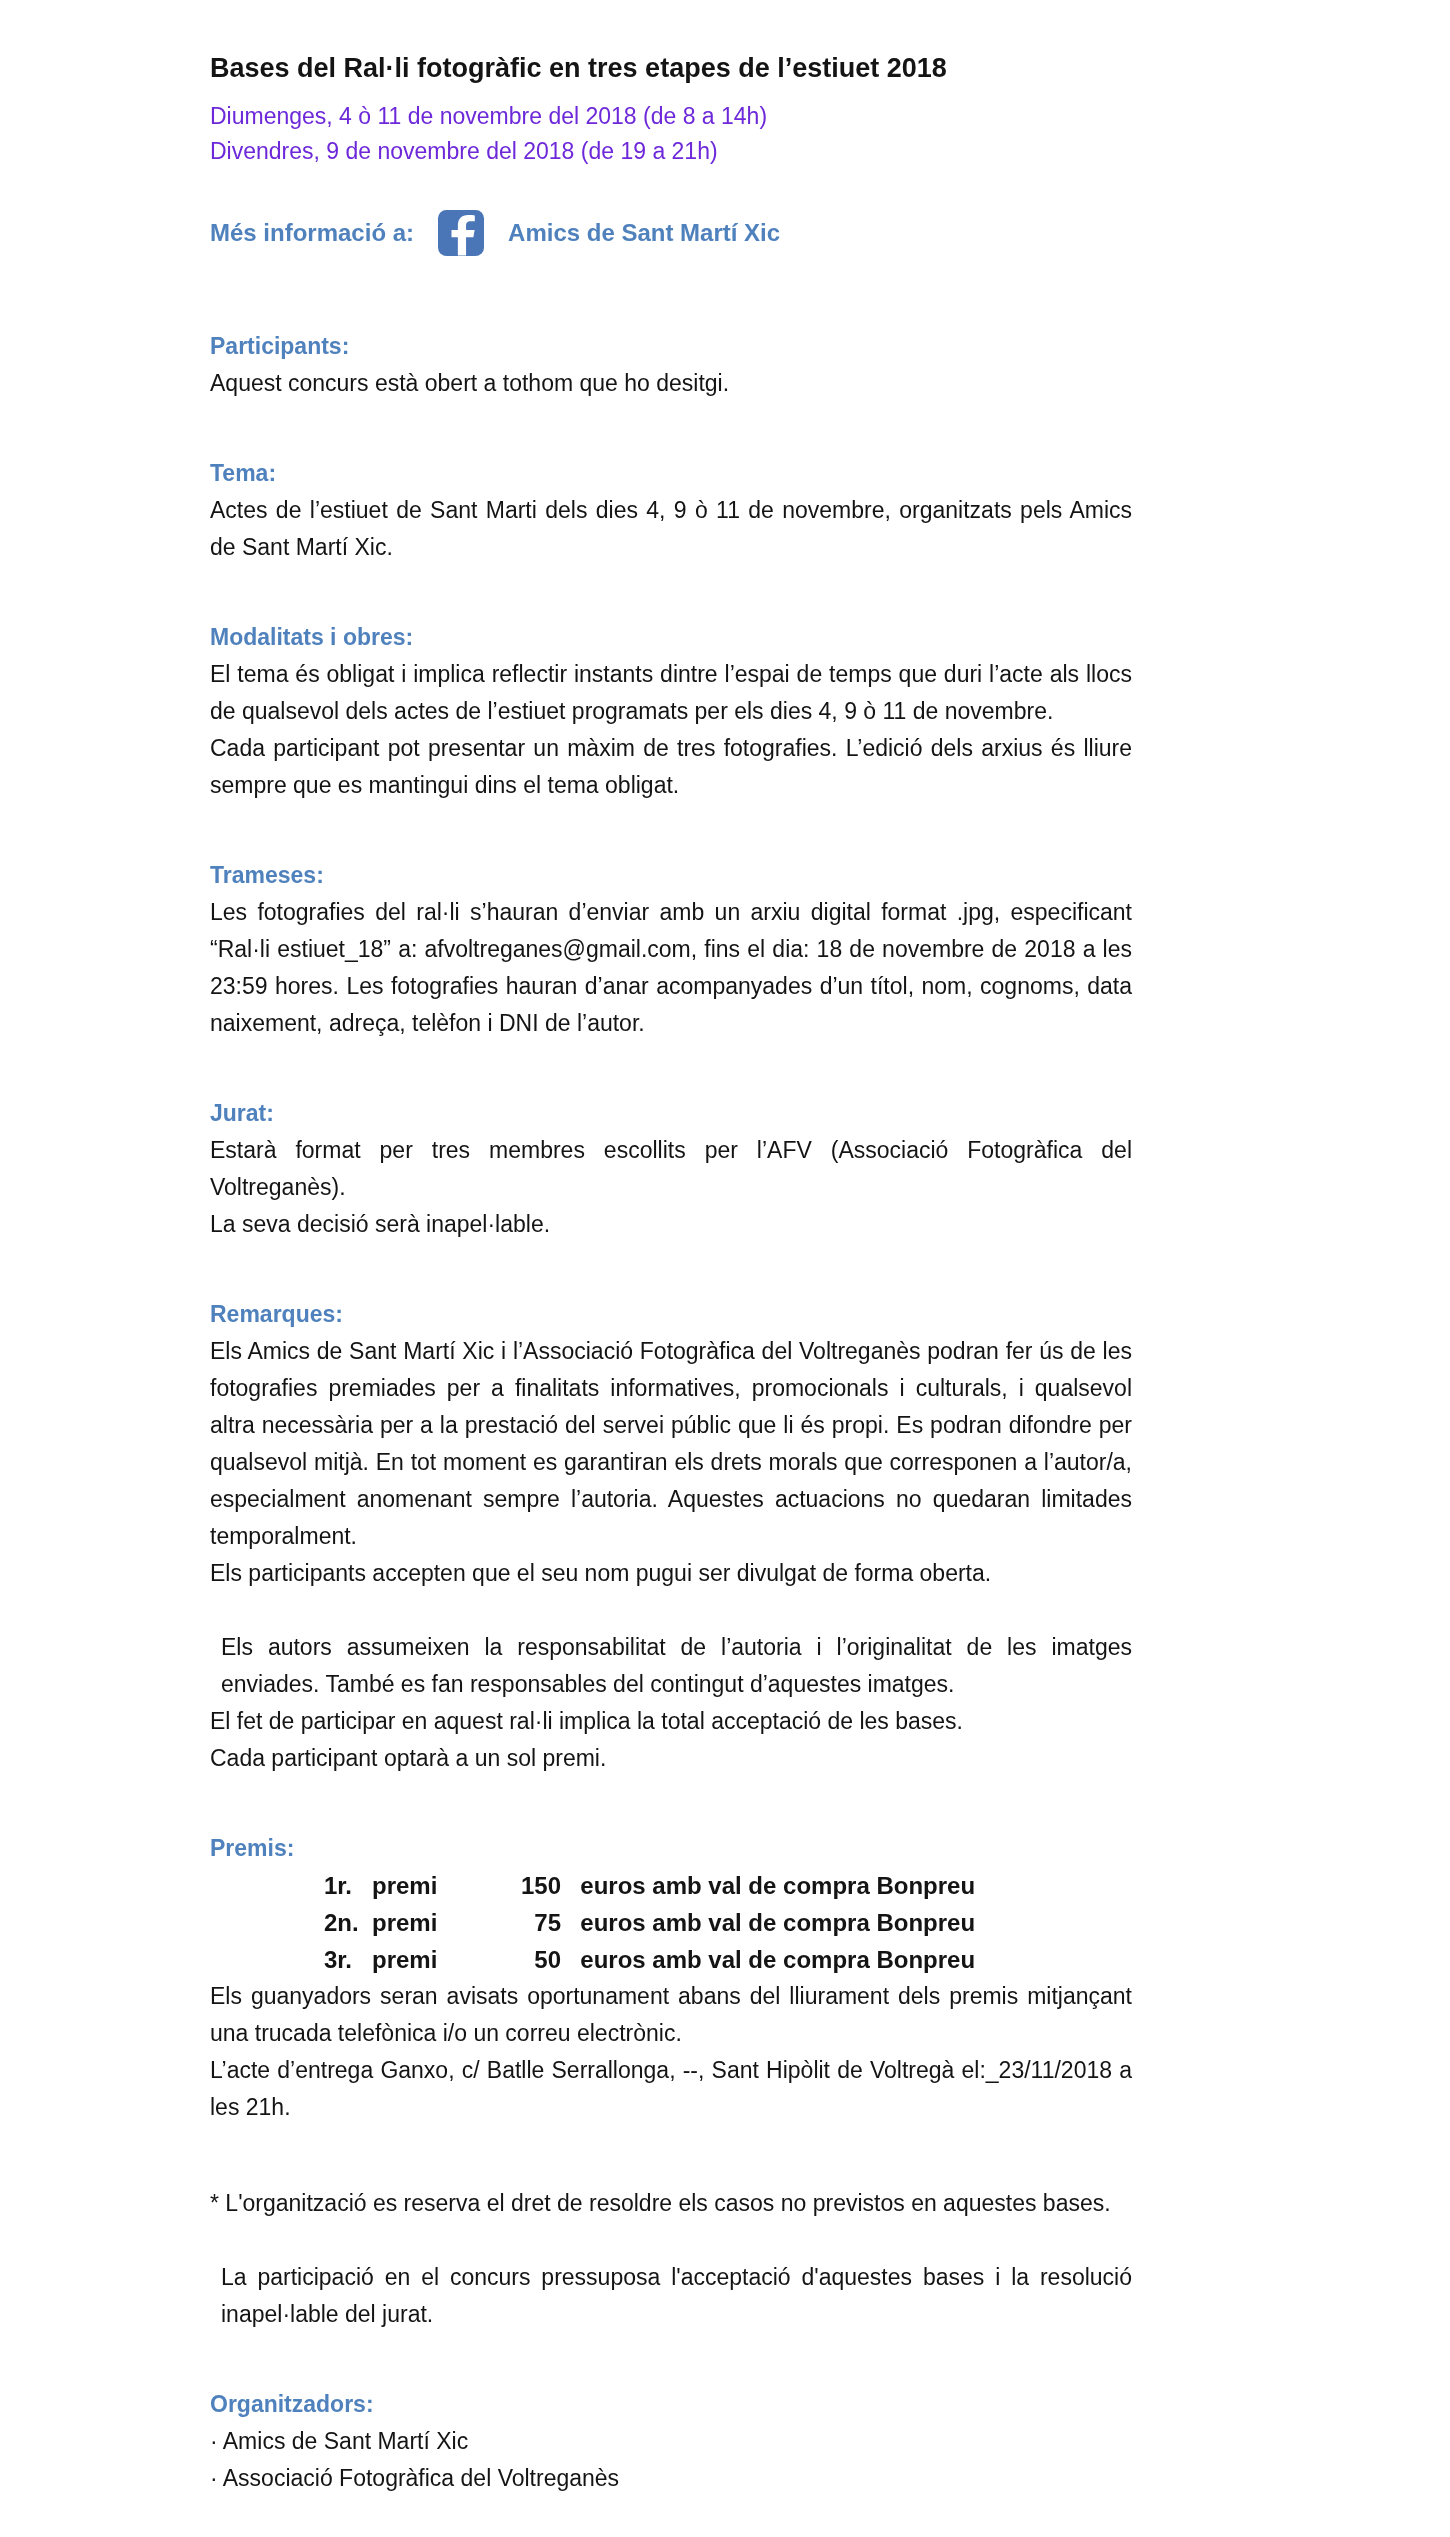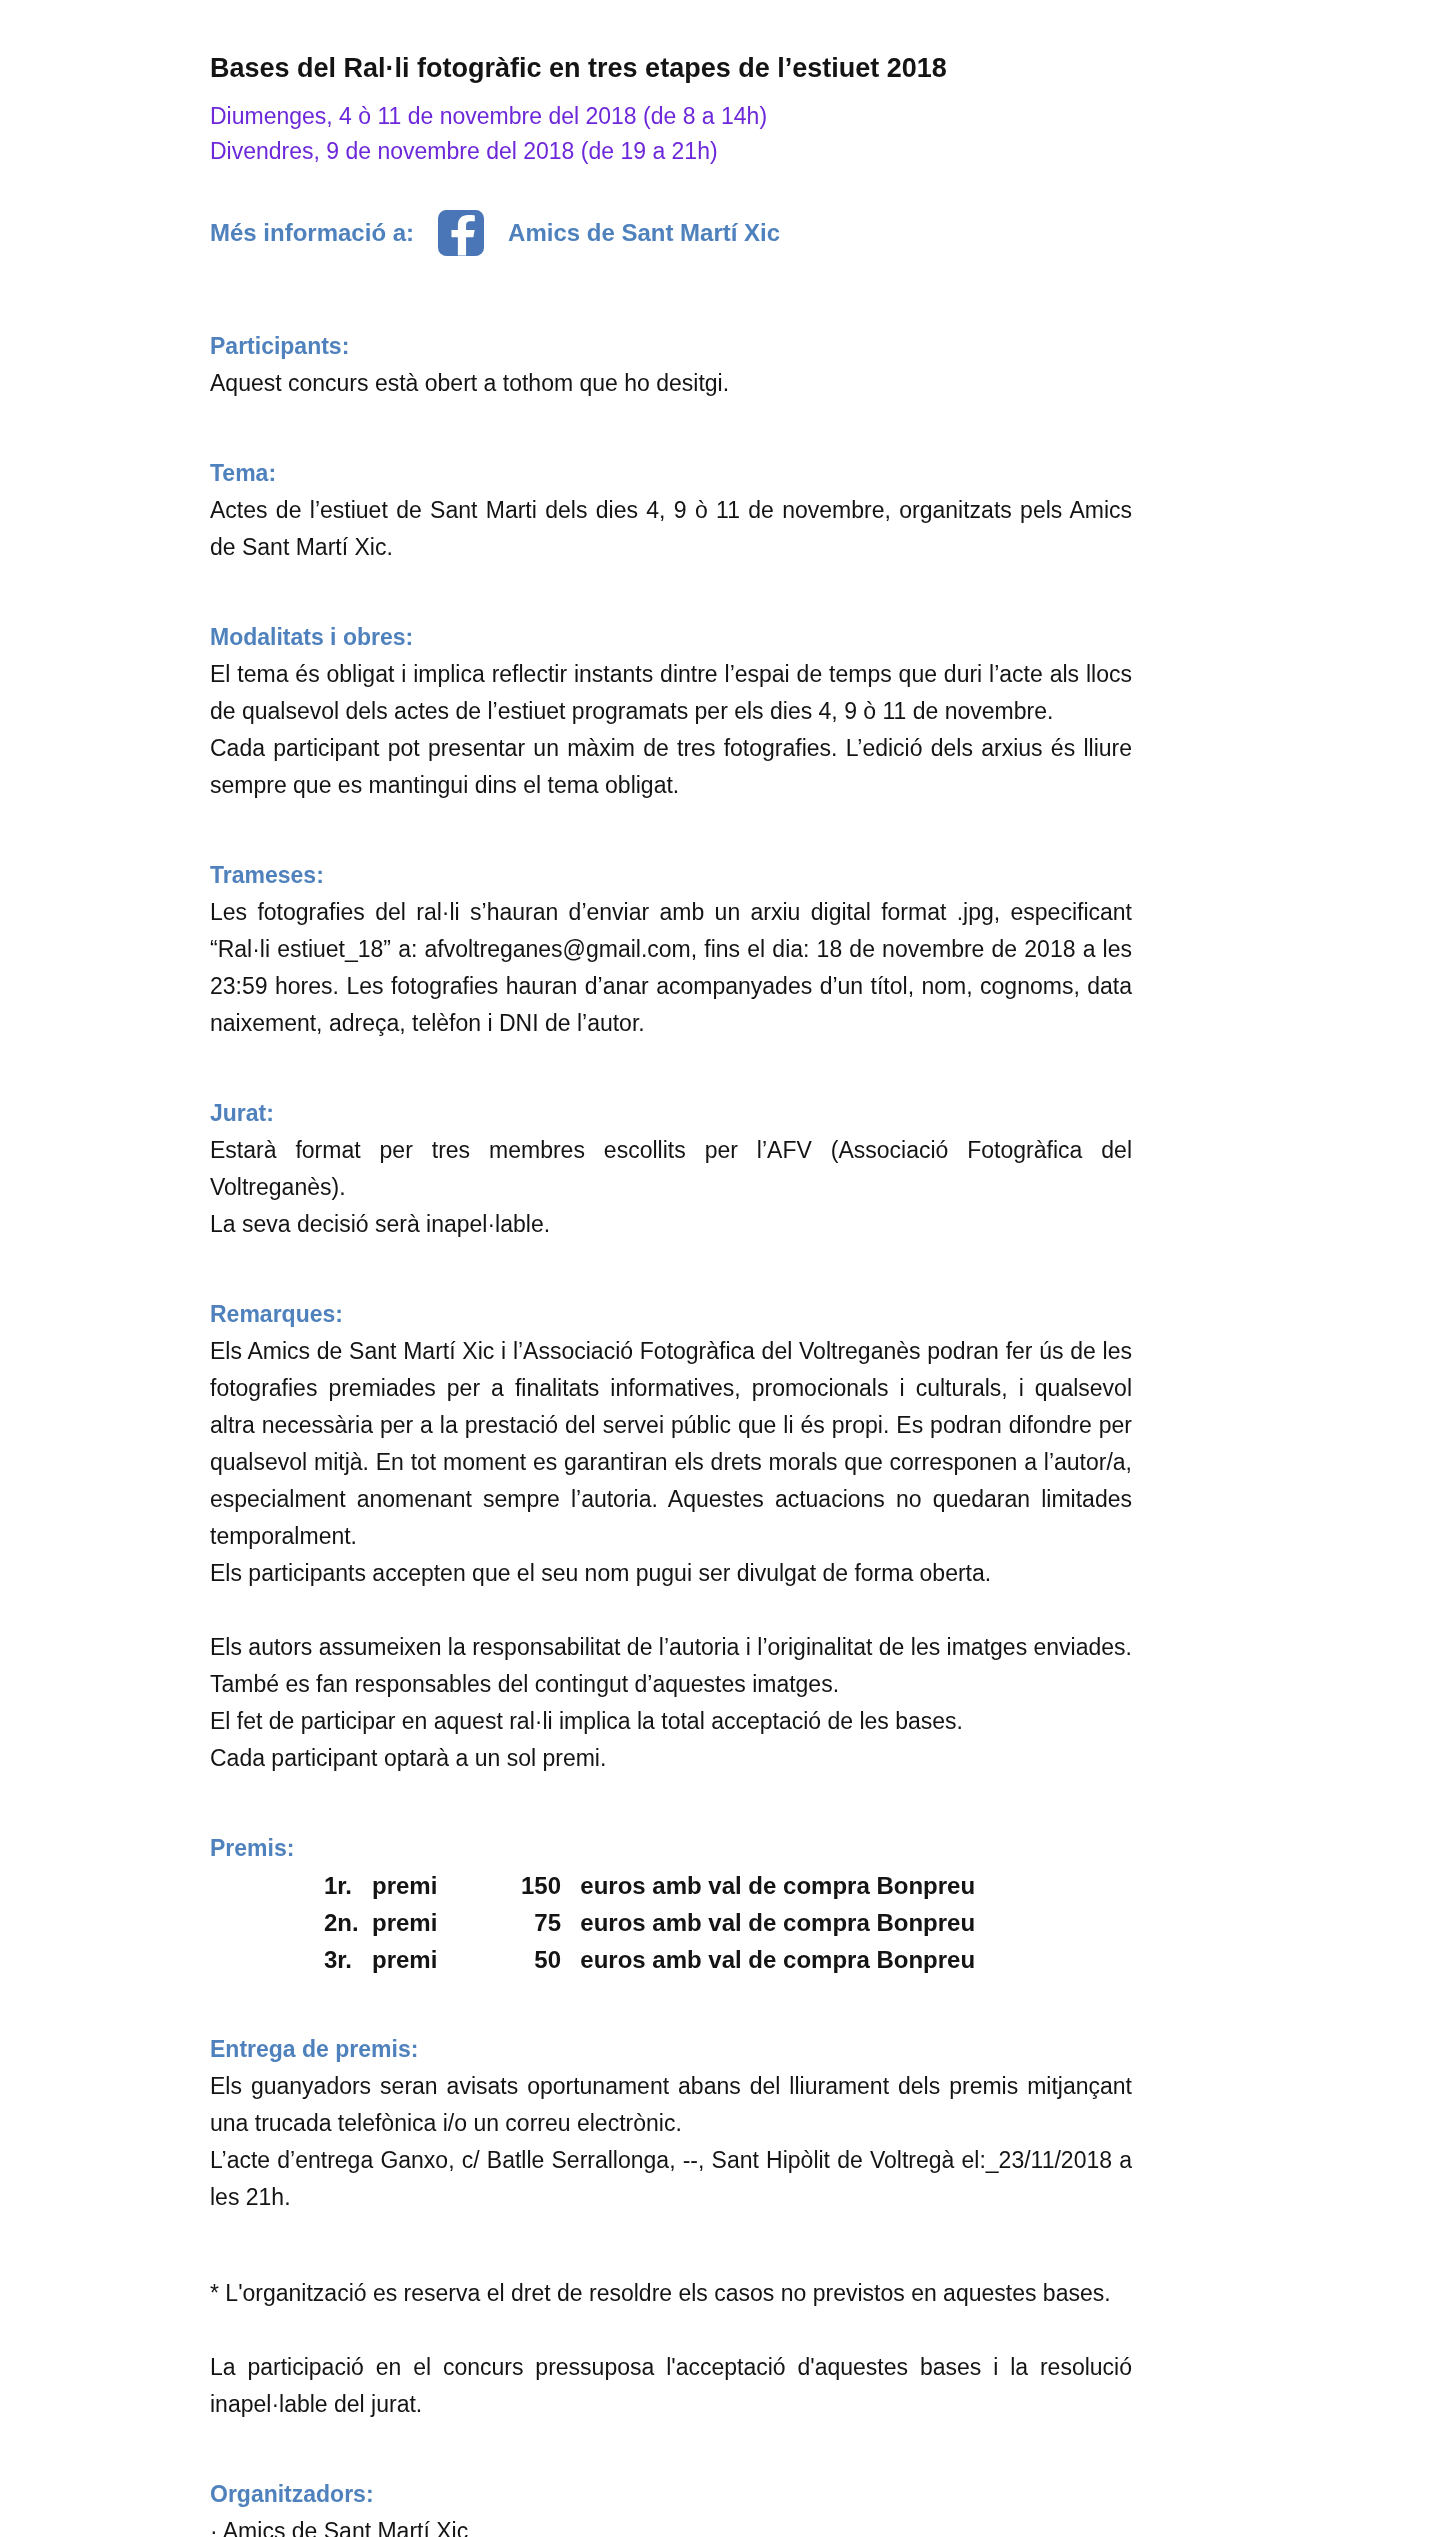--- a/index.html
+++ b/index.html
@@ -60,21 +60,21 @@
     margin: 53px 0 0 0;
   }
   .sec-h.first { margin-top: 72px; }
   .body-p {
     font-size: 23px;
     line-height: 37px;
     margin: 0;
     text-align: justify;
     color: #141414;
   }
-  .body-p.gap-top { margin-top: 37px; }
+  .body-p.gap-top { margin-top: 37px; margin-left: 11px; }
   .body-p.gap-top-lg { margin-top: 59px; }
   .premis-rows { margin: 0; }
   .premi-row {
     display: flex;
     padding-left: 114px;
     font-weight: bold;
     font-size: 24px;
     line-height: 37px;
     color: #141414;
   }
@@ -163,21 +163,20 @@
         <div class="premi-row">
           <span class="premi-rank">3r.</span>
           <span class="premi-item">premi</span>
           <span class="premi-amount">50</span>
           <span class="premi-desc">euros amb val de compra Bonpreu</span>
         </div>
       </div>
     </div>
 
     <div>
-      <h2 class="sec-h">Entrega de premis:</h2>
       <p class="body-p">Els guanyadors seran avisats oportunament abans del lliurament dels premis mitjançant una trucada telefònica i/o un correu electrònic.</p>
       <p class="body-p">L’acte d’entrega Ganxo, c/ Batlle Serrallonga, --, Sant Hipòlit de Voltregà el:_23/11/2018 a les 21h.</p>
     </div>
 
     <div>
       <p class="body-p gap-top-lg">* L'organització es reserva el dret de resoldre els casos no previstos en aquestes bases.</p>
       <p class="body-p gap-top">La participació en el concurs pressuposa l'acceptació d'aquestes bases i la resolució inapel·lable del jurat.</p>
     </div>
 
     <div>

